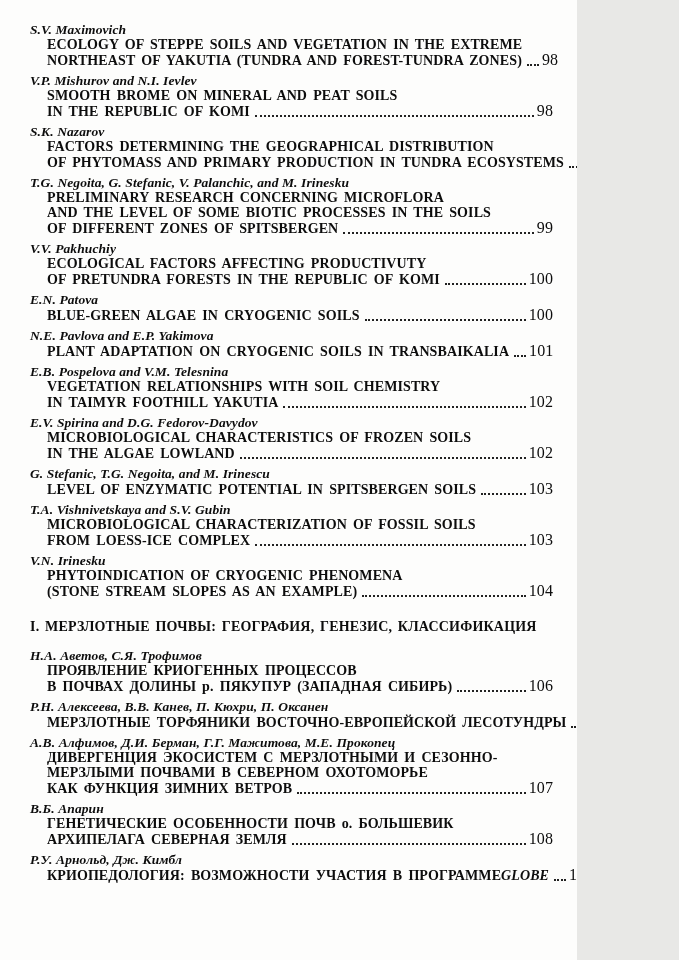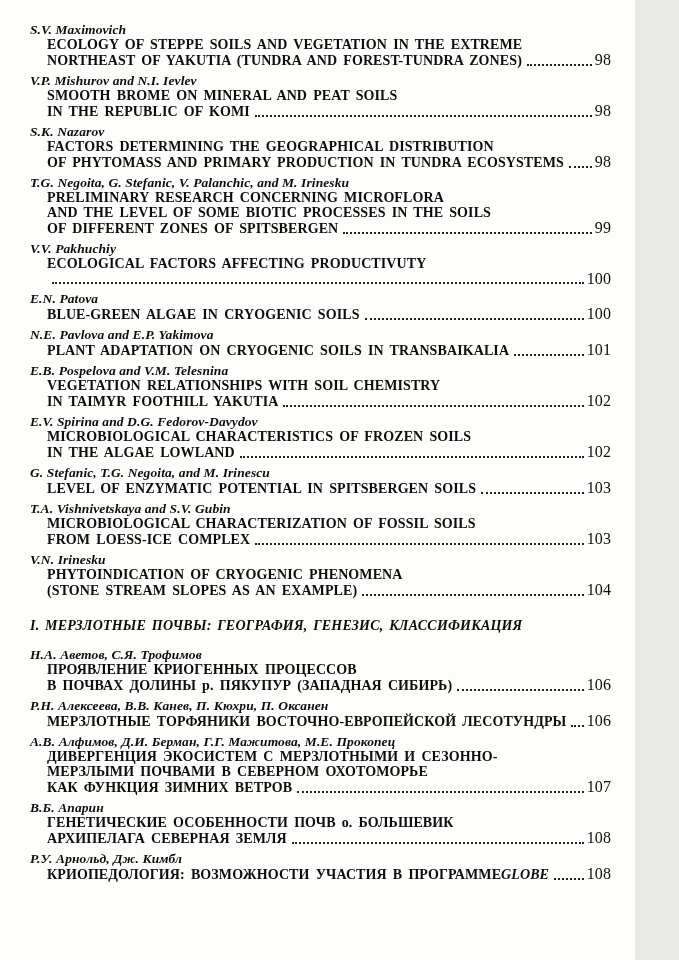--- a/index.html
+++ b/index.html
@@ -2,21 +2,21 @@
 <html><head>
 <meta charset="utf-8">
 <style>
   html, body {
     margin: 0;
     padding: 0;
     background: #e8e8e6;
   }
   .sheet {
     position: relative;
-    width: 635px;
+    width: 577px;
     height: 960px;
     background: #fdfdfc;
     color: #0d0d0d;
     font-family: "Liberation Serif", "DejaVu Serif", serif;
     overflow: hidden;
     box-sizing: border-box;
     padding: 22px 24px 0 30px;
   }
   .entry {
     margin-bottom: 5px;
@@ -59,21 +59,20 @@
     font-size: 16px;
     white-space: nowrap;
   }
   .section-heading {
     font-weight: bold;
     font-size: 14px;
     line-height: 16px;
     margin: 20px 0 13px 0;
     word-spacing: 2px;
     letter-spacing: 0.2px;
-    font-style: italic;
   }
 </style>
 </head>
 <body>
 
 <div class="sheet">
   <div id="toc-en">
       <div class="entry">
         <div class="authors">S.V. Maximovich</div>
         <div class="title-line">ECOLOGY OF STEPPE SOILS AND VEGETATION IN THE EXTREME</div>
@@ -108,20 +107,21 @@
         <div class="title-last">
           <span class="ttext">OF DIFFERENT ZONES OF SPITSBERGEN</span>
           <span class="dots"></span>
           <span class="pg">99</span>
         </div>
       </div>
       <div class="entry">
         <div class="authors">V.V. Pakhuchiy</div>
         <div class="title-line">ECOLOGICAL FACTORS AFFECTING PRODUCTIVUTY</div>
         <div class="title-last">
+          <span class="ttext">OF PRETUNDRA FORESTS IN THE REPUBLIC OF KOMI</span>
           <span class="dots"></span>
           <span class="pg">100</span>
         </div>
       </div>
       <div class="entry">
         <div class="authors">E.N. Patova</div>
         <div class="title-last">
           <span class="ttext">BLUE-GREEN ALGAE IN CRYOGENIC SOILS</span>
           <span class="dots"></span>
           <span class="pg">100</span>

